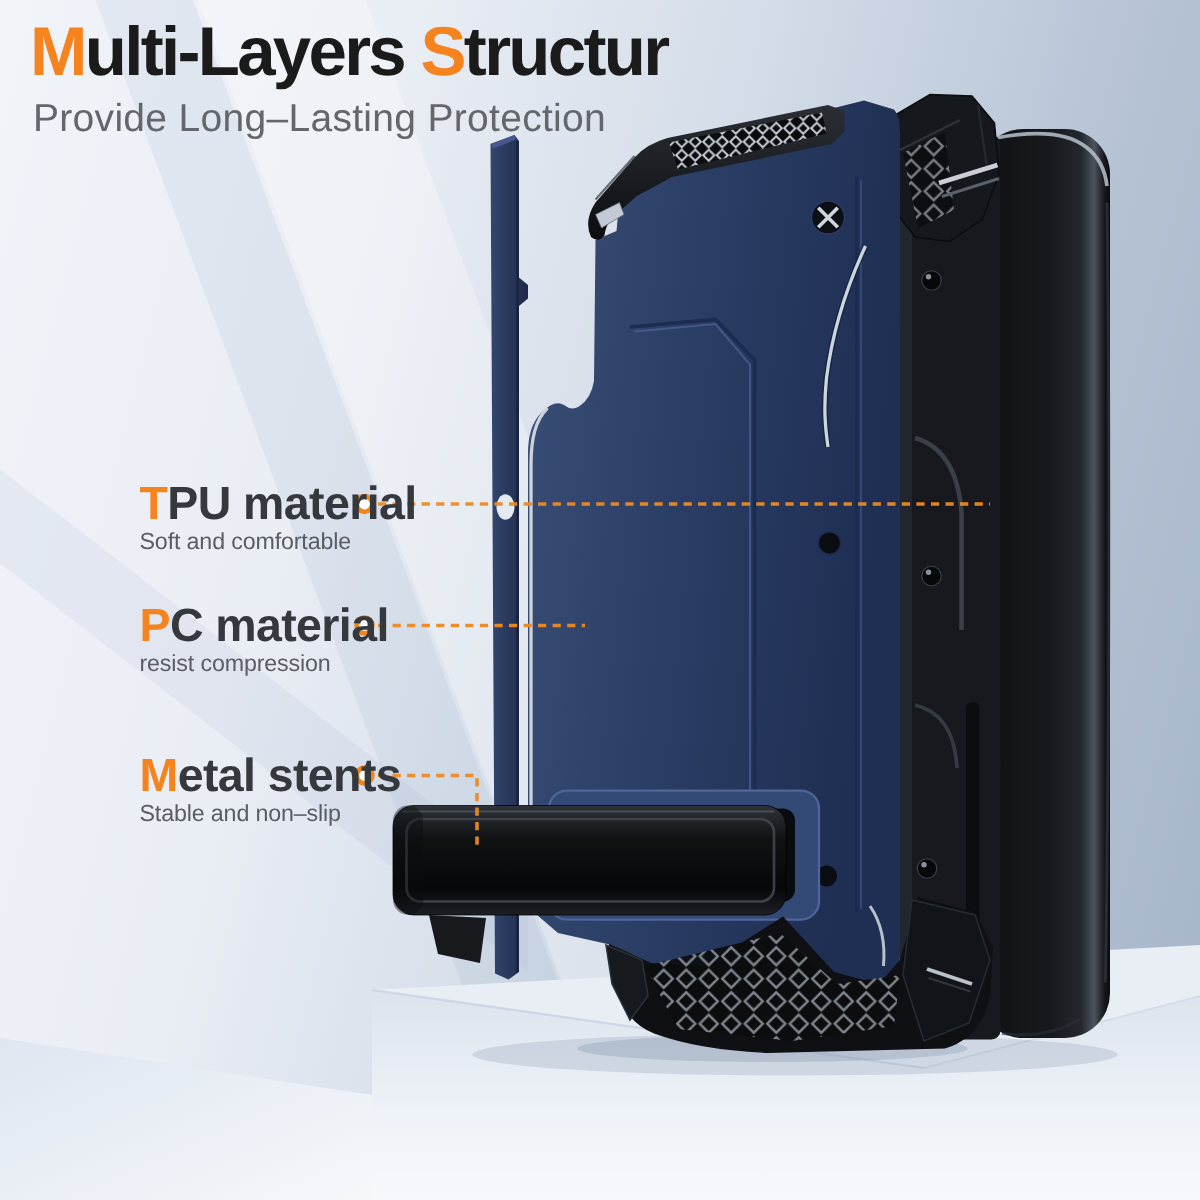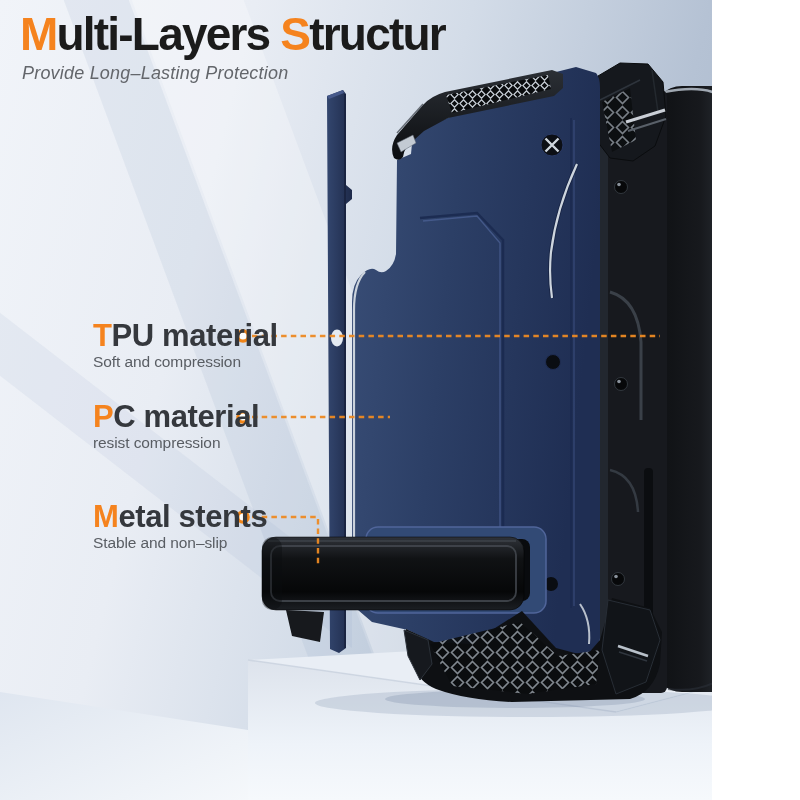--- a/index.html
+++ b/index.html
@@ -1,29 +1,29 @@
 <!DOCTYPE html>
 <html><head>
 <meta charset="utf-8">
 <style>
   html,body{margin:0;padding:0;}
   body{font-family:"Liberation Sans", sans-serif;}
   .stage{
-    position:relative;width:712px;height:800px;overflow:hidden;
+    position:relative;width:800px;height:800px;overflow:hidden;
     background:linear-gradient(104deg,#f1f4f9 0%,#e9edf4 28%,#d3dce8 52%,#b5c2d4 78%,#a6b4c8 100%);
   }
   .stage svg{position:absolute;left:0;top:0;}
   .header{position:absolute;left:20px;top:10px;z-index:5;}
   .title{
     font-size:46px;font-weight:700;letter-spacing:-1.8px;line-height:1.08;
     color:#1b1b1b;margin:0;white-space:nowrap;
   }
   .title .accent{color:#F5831E;}
   .subtitle{
-    margin:3px 0 0 2px;font-size:18px;color:#63666b;letter-spacing:0.2px;font-weight:400;font-style:italic;
+    margin:3px 0 0 2px;font-size:26px;color:#63666b;letter-spacing:0.2px;font-weight:400;
   }
   .callout{position:absolute;left:93px;z-index:5;width:200px;}
   .callout .label{
     font-size:31px;font-weight:700;color:#35383d;letter-spacing:-0.4px;line-height:1.08;
     white-space:nowrap;
   }
   .callout .label .accent{color:#F5831E;}
   .callout .desc{
     font-size:15.5px;color:#595d63;letter-spacing:-0.1px;line-height:1.15;margin-top:1px;
     white-space:nowrap;
@@ -206,21 +206,21 @@
     </g>
   </svg>
 
   <div class="header">
     <h1 class="title"><span class="accent">M</span><span>ulti-Layers </span><span class="accent">S</span><span>tructur</span></h1>
     <p class="subtitle">Provide Long–Lasting Protection</p>
   </div>
 
   <div class="callout c1">
     <div class="label"><span class="accent">T</span><span>PU material</span></div>
-    <div class="desc">Soft and compression</div>
+    <div class="desc">Soft and comfortable</div>
   </div>
   <div class="callout c3">
     <div class="label"><span class="accent">M</span><span>etal stents</span></div>
     <div class="desc">Stable and non–slip</div>
   </div>
   <div class="callout c2">
     <div class="label"><span class="accent">P</span><span>C material</span></div>
     <div class="desc">resist compression</div>
   </div>
 

